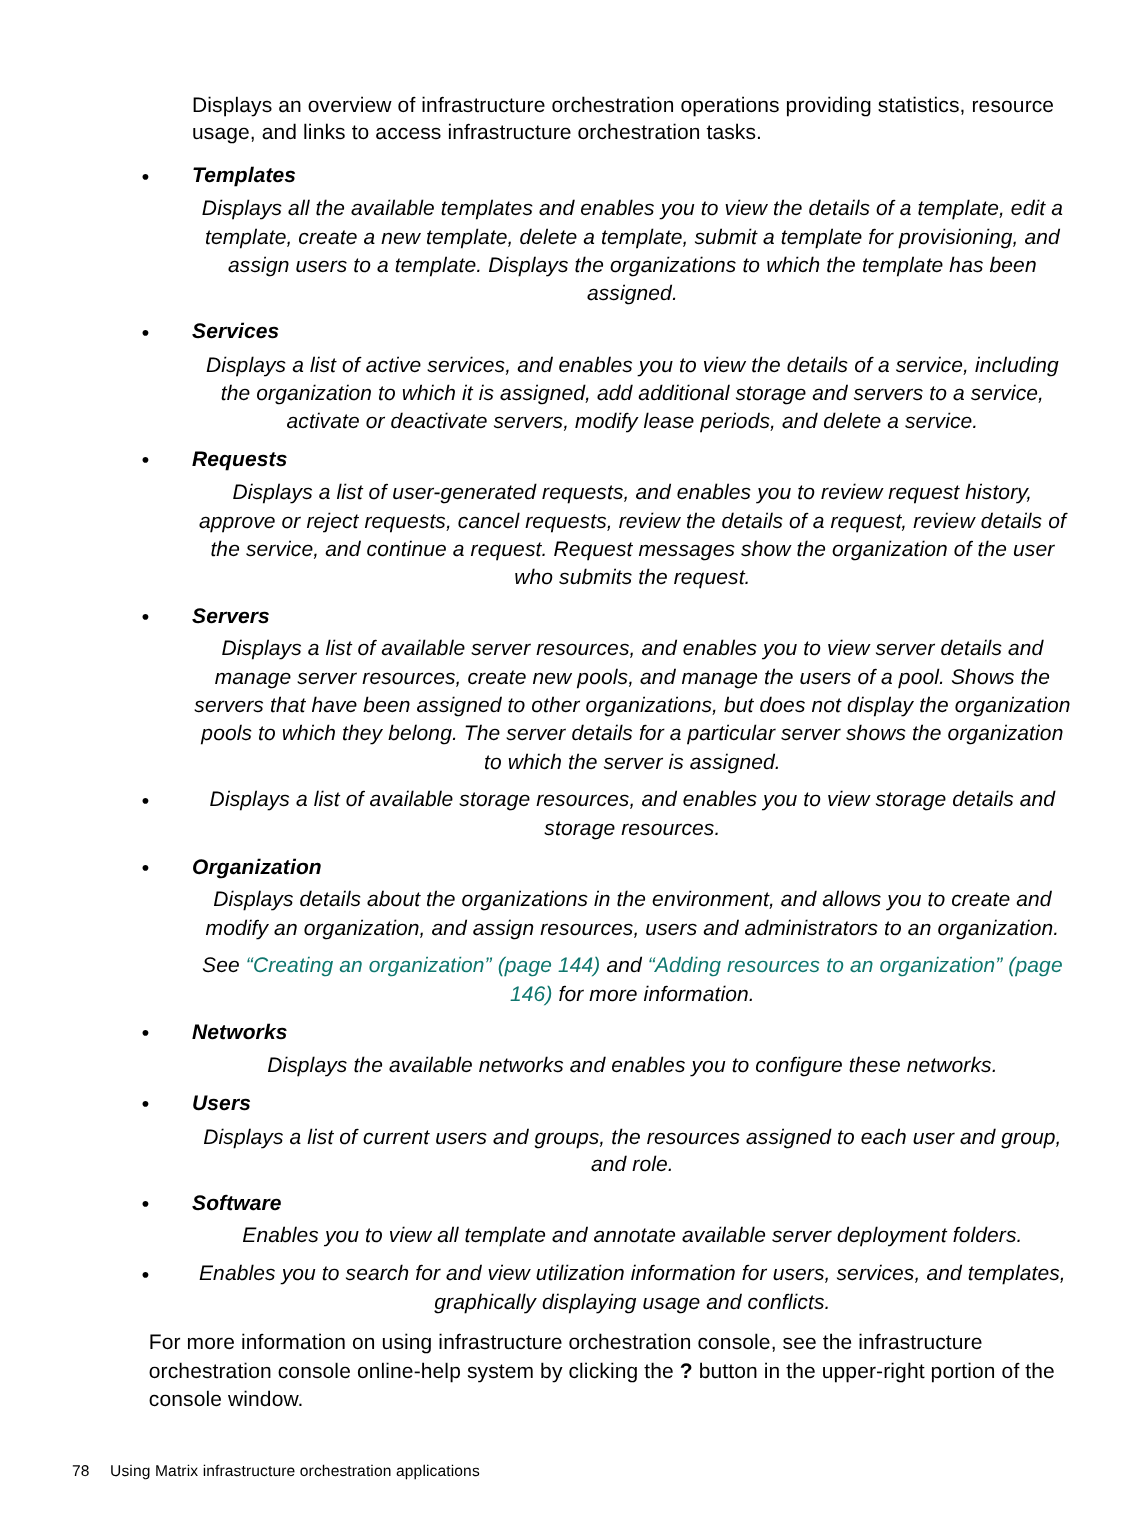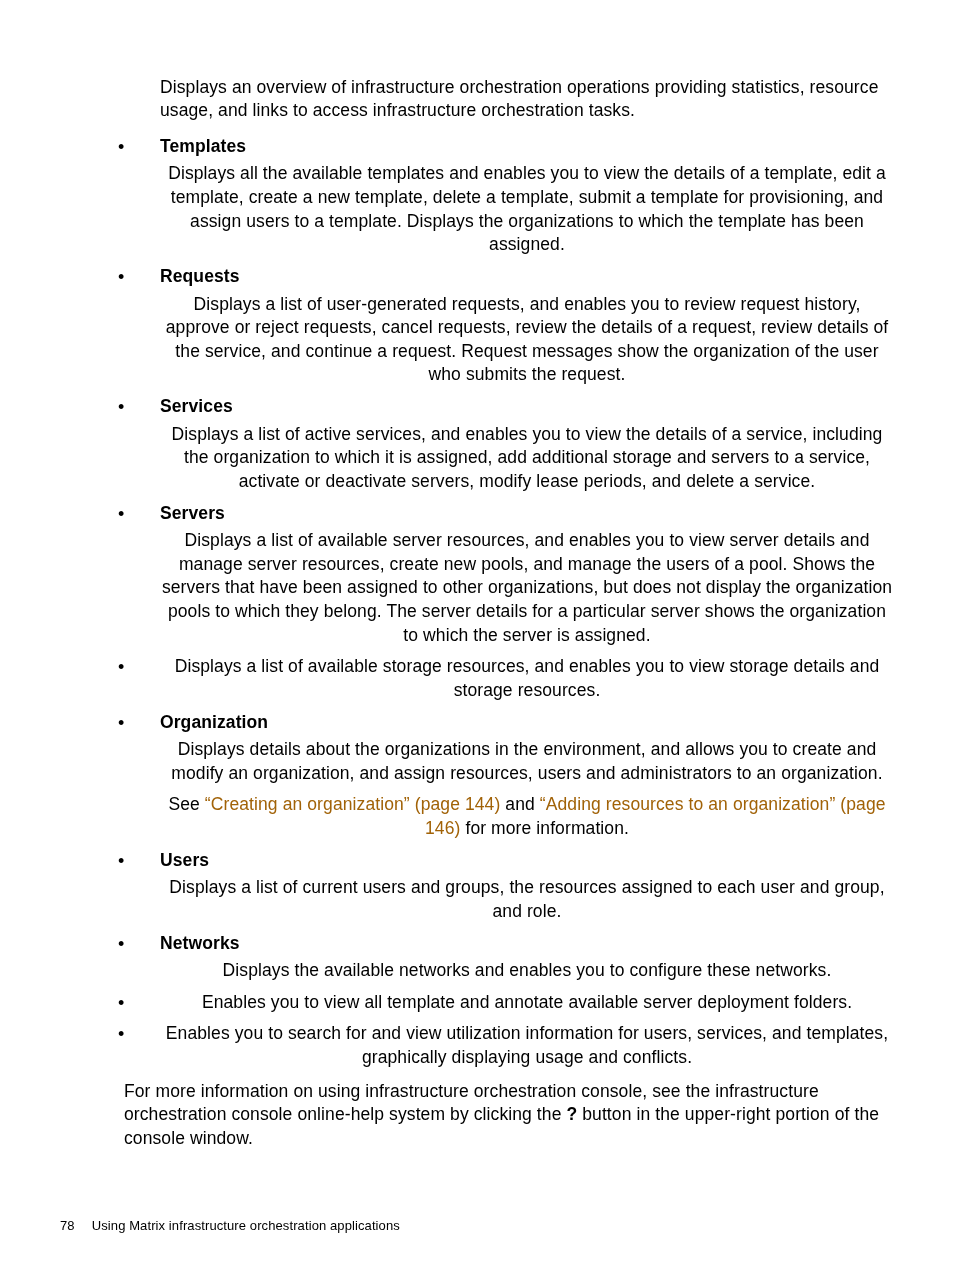--- a/index.html
+++ b/index.html
@@ -21,20 +21,21 @@
   }
   .intro {
     margin-left: 100px;
     margin-right: 0;
     margin-bottom: 6px;
   }
   ul.items {
     list-style: none;
     margin: 12px 0 10px 0;
     padding: 0;
+    font-style: italic;
   }
   ul.items > li {
     position: relative;
     padding-left: 68px;
     margin-left: 32px;
     margin-top: 6px;
   }
   ul.items > li::before {
     content: "•";
     position: absolute;
@@ -49,21 +50,21 @@
     margin-bottom: 4px;
   }
   .item-body {
     margin-top: 2px;
     text-align: center;
   }
   .item-body p {
     margin: 0 0 8px 0;
   }
   a.xref {
-    color: #a16207;
+    color: #0f766e;
     text-decoration: none;
   }
   .closing {
     margin-left: 64px;
     margin-right: 0;
     margin-top: 8px;
   }
   .closing .qmark {
     font-weight: 700;
   }
@@ -89,30 +90,30 @@
   <ul class="items">
 
     <li>
       <span class="item-title">Templates</span>
       <div class="item-body">
         <p>Displays all the available templates and enables you to view the details of a template, edit a template, create a new template, delete a template, submit a template for provisioning, and assign users to a template. Displays the organizations to which the template has been assigned.</p>
       </div>
     </li>
 
     <li>
-      <span class="item-title">Requests</span>
+      <span class="item-title">Services</span>
       <div class="item-body">
-        <p>Displays a list of user-generated requests, and enables you to review request history, approve or reject requests, cancel requests, review the details of a request, review details of the service, and continue a request. Request messages show the organization of the user who submits the request.</p>
+        <p>Displays a list of active services, and enables you to view the details of a service, including the organization to which it is assigned, add additional storage and servers to a service, activate or deactivate servers, modify lease periods, and delete a service.</p>
       </div>
     </li>
 
     <li>
-      <span class="item-title">Services</span>
+      <span class="item-title">Requests</span>
       <div class="item-body">
-        <p>Displays a list of active services, and enables you to view the details of a service, including the organization to which it is assigned, add additional storage and servers to a service, activate or deactivate servers, modify lease periods, and delete a service.</p>
+        <p>Displays a list of user-generated requests, and enables you to review request history, approve or reject requests, cancel requests, review the details of a request, review details of the service, and continue a request. Request messages show the organization of the user who submits the request.</p>
       </div>
     </li>
 
     <li>
       <span class="item-title">Servers</span>
       <div class="item-body">
         <p>Displays a list of available server resources, and enables you to view server details and manage server resources, create new pools, and manage the users of a pool. Shows the servers that have been assigned to other organizations, but does not display the organization pools to which they belong. The server details for a particular server shows the organization to which the server is assigned.</p>
       </div>
     </li>
 
@@ -126,34 +127,35 @@
       <span class="item-title">Organization</span>
       <div class="item-body">
         <p>Displays details about the organizations in the environment, and allows you to create and modify an organization, and assign resources, users and administrators to an organization.</p>
         <p>
           <span>See </span><a class="xref">“Creating an organization” (page 144)</a><span> and </span><a class="xref">“Adding resources to an organization” (page 146)</a><span> for more information.</span>
         </p>
       </div>
     </li>
 
     <li>
+      <span class="item-title">Networks</span>
+      <div class="item-body">
+        <p>Displays the available networks and enables you to configure these networks.</p>
+      </div>
+    </li>
+
+    <li>
       <span class="item-title">Users</span>
       <div class="item-body">
         <p>Displays a list of current users and groups, the resources assigned to each user and group, and role.</p>
       </div>
     </li>
 
     <li>
-      <span class="item-title">Networks</span>
-      <div class="item-body">
-        <p>Displays the available networks and enables you to configure these networks.</p>
-      </div>
-    </li>
-
-    <li>
+      <span class="item-title">Software</span>
       <div class="item-body">
         <p>Enables you to view all template and annotate available server deployment folders.</p>
       </div>
     </li>
 
     <li>
       <div class="item-body">
         <p>Enables you to search for and view utilization information for users, services, and templates, graphically displaying usage and conflicts.</p>
       </div>
     </li>

